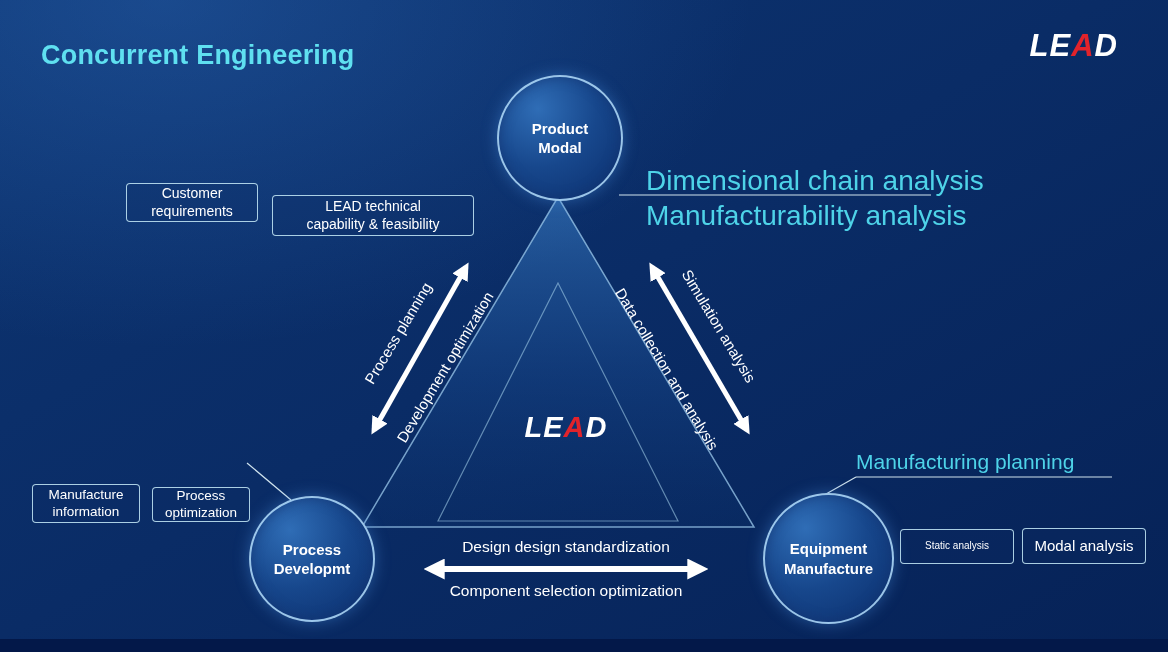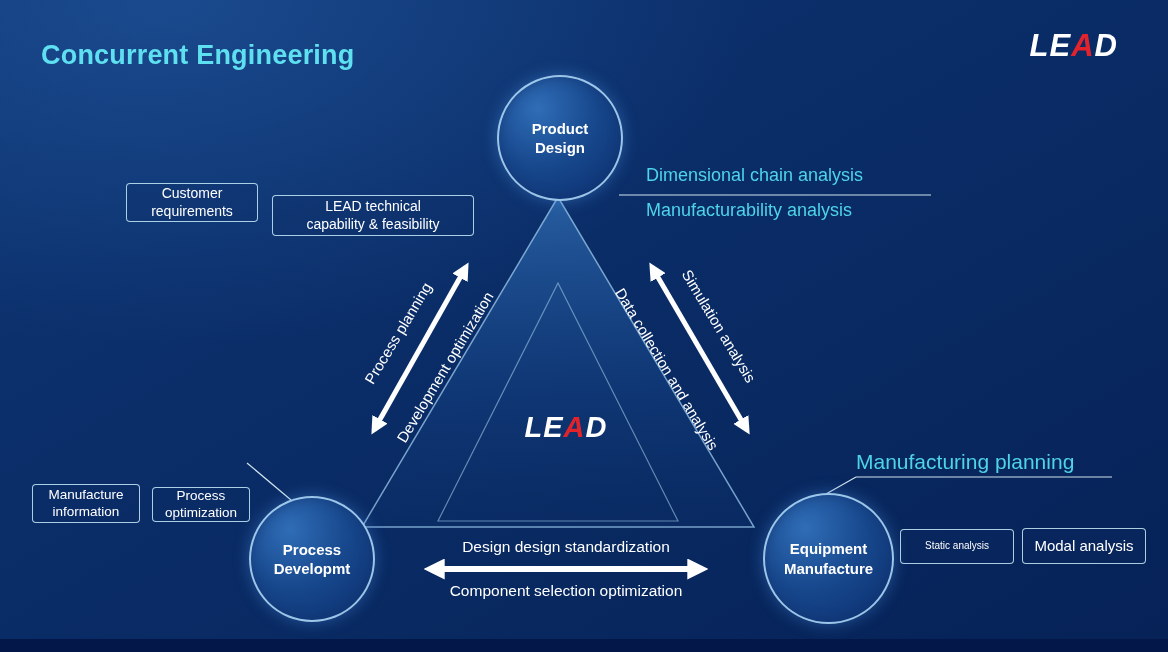--- a/index.html
+++ b/index.html
@@ -36,21 +36,21 @@
     position:absolute;z-index:2;color:#fff;font-size:15px;white-space:nowrap;
   }
   .hlabel{position:absolute;z-index:2;color:#fff;font-size:15.5px;white-space:nowrap;transform:translate(-50%,-50%);}
   .callout{
     position:absolute;z-index:3;border:1px solid rgba(200,236,250,0.85);border-radius:4px;
     display:flex;align-items:center;justify-content:center;text-align:center;
     color:#fff;font-size:14px;line-height:1.25;padding:2px 8px;box-sizing:border-box;
     background:rgba(12,44,100,0.25);
   }
   .cyan{position:absolute;z-index:3;color:#4ed3e8;white-space:nowrap;}
-  .cyan-big{font-size:18px;}
+  .cyan-big{font-size:28px;}
   .cyan-mid{font-size:21px;}
   .process-label{left:30px;top:408px;width:286px;text-align:center;line-height:1.3;white-space:pre-line;}
   .bottom-bar{position:absolute;left:0;right:0;bottom:0;height:13px;background:#031849;z-index:4;}
 </style>
 </head>
 <body>
 
 <div class="slide">
 
   <svg class="diagram" width="1168" height="652" viewBox="0 0 1168 652">
@@ -78,21 +78,21 @@
     <line x1="856" y1="477" x2="819" y2="498" stroke="#e6f7fd" stroke-opacity="0.9" stroke-width="1.2"></line>
   </svg>
 
   <h1 class="title">Concurrent Engineering</h1>
 
   <div class="brand brand-top"><span>LE</span><span class="red-a">A</span><span>D</span></div>
 
   <div class="brand brand-center"><span>LE</span><span class="red-a">A</span><span>D</span></div>
 
   <div class="node node-top pre">Product
-Design</div>
+Modal</div>
   <div class="node node-bl pre">Process
 Developmt</div>
   <div class="node node-br pre">Equipment
 Manufacture</div>
 
   <div class="rot-label" style="left:398px;top:333px;transform:translate(-50%,-50%) rotate(-59deg);">Process planning</div>
   <div class="rot-label" style="left:445px;top:367px;transform:translate(-50%,-50%) rotate(-59deg);">Development optimization</div>
   <div class="rot-label" style="left:719px;top:326px;transform:translate(-50%,-50%) rotate(59deg);">Simulation analysis</div>
   <div class="rot-label" style="left:667px;top:369px;transform:translate(-50%,-50%) rotate(59deg);">Data collection and analysis</div>
 

